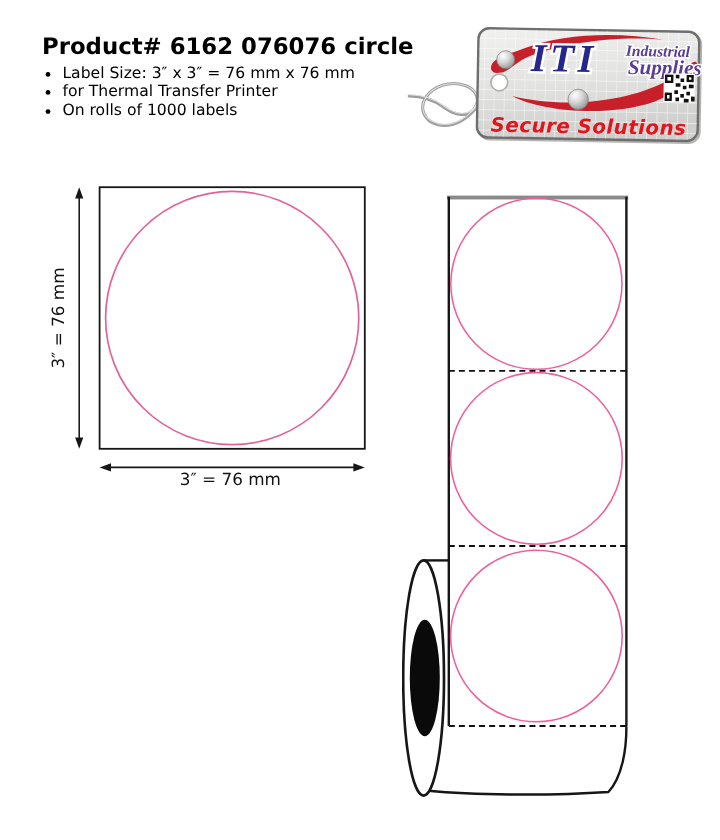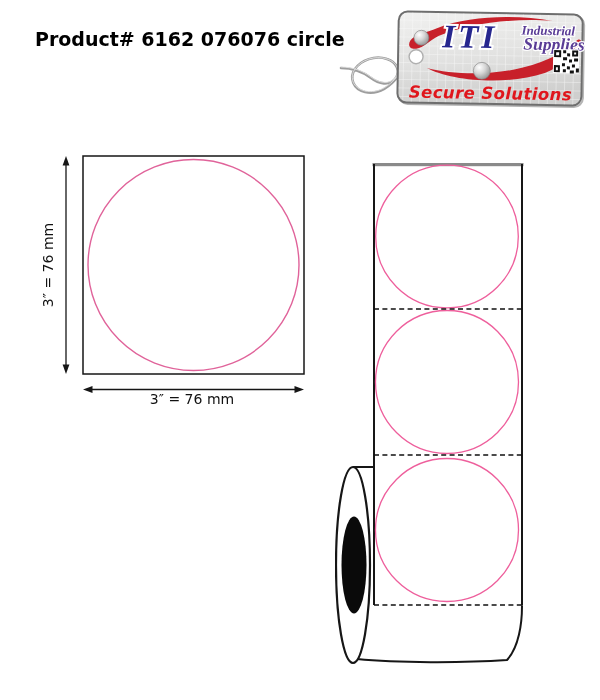--- a/index.html
+++ b/index.html
@@ -8,31 +8,36 @@
     font-family:"DejaVu Sans","Liberation Sans",sans-serif;color:#000;
     overflow:hidden;
   }
   .header-block{position:absolute;left:35px;top:28px;width:300px;}
   .header-block h1{
     margin:0;font-size:19px;font-weight:bold;letter-spacing:0px;
     font-family:"DejaVu Sans",sans-serif;color:#000;white-space:nowrap;
   }
   ul.specs{margin:4px 0 0 0;padding-left:17px;list-style:disc;}
   ul.specs li{font-size:13px;line-height:15.4px;white-space:nowrap;}
-  .logo-wrap{position:absolute;left:335px;top:4px;width:255px;height:112px;}
+  .logo-wrap{position:absolute;left:335px;top:16px;width:255px;height:112px;}
   .die-wrap{position:absolute;left:40px;top:145px;width:280px;height:270px;}
   .roll-wrap{position:absolute;left:335px;top:150px;width:235px;height:530px;}
   svg text{font-family:"DejaVu Sans","Liberation Sans",sans-serif;}
   svg text.serifit{font-family:"Liberation Serif","DejaVu Serif",serif;}
 </style>
 </head>
 <body>
 
 <div class="header-block">
   <h1>Product# 6162 076076 circle</h1>
+  <ul class="specs">
+    <li>Label Size: 3″ x 3″ = 76 mm x 76 mm</li>
+    <li>for Thermal Transfer Printer</li>
+    <li>On rolls of 1000 labels</li>
+  </ul>
 </div>
 
 <div class="logo-wrap">
 <svg width="255" height="112" viewBox="0 0 255 112">
   <defs>
     <linearGradient id="tagGrad" x1="0" y1="0" x2="0.25" y2="1">
       <stop offset="0" stop-color="#f1f1f0"></stop>
       <stop offset="0.55" stop-color="#e2e2e1"></stop>
       <stop offset="1" stop-color="#cfcfce"></stop>
     </linearGradient>

